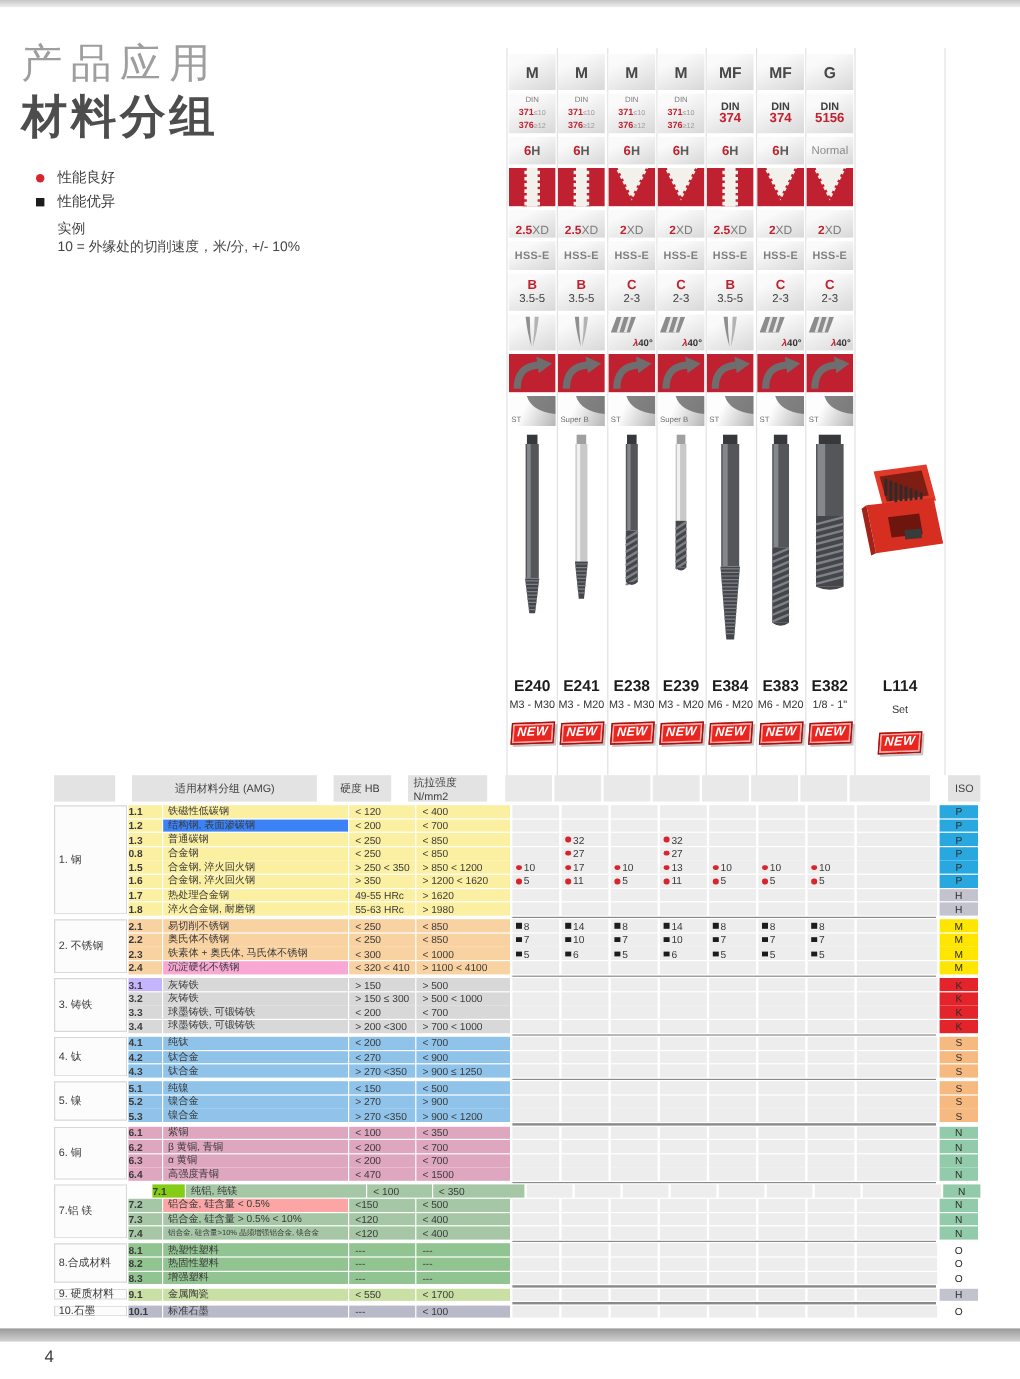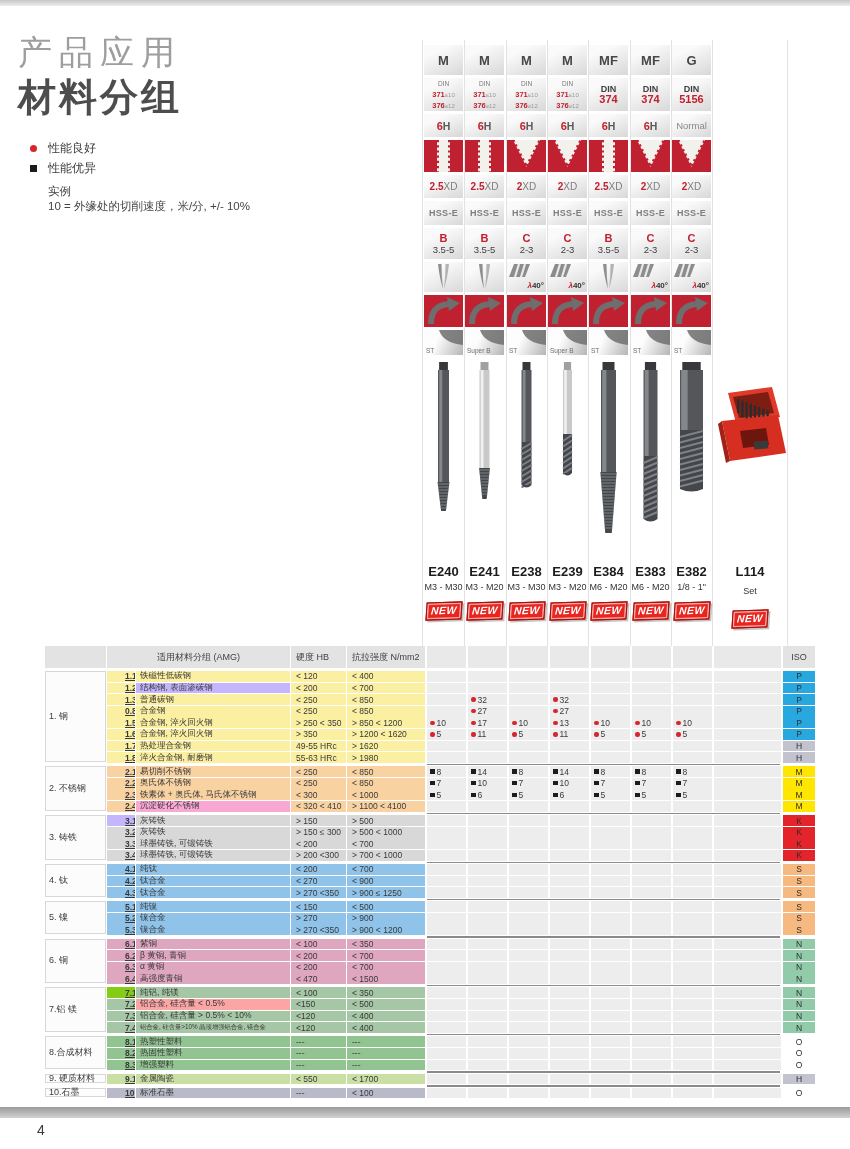--- a/index.html
+++ b/index.html
@@ -23,21 +23,21 @@
   .guide{position:absolute;top:40px;height:606px;width:0;border-left:1px solid #e2e2e2;}
   .products{position:absolute;left:424px;top:45px;width:364px;height:600px;}
   .pcol{position:absolute;top:0;width:39px;}
   .cell{width:39px;margin-bottom:3px;box-sizing:border-box;display:flex;flex-direction:column;
         align-items:center;justify-content:center;text-align:center;
         background:linear-gradient(155deg,#fafafa 25%,#d8d8d8);}
   .h-thread{height:30px;font-size:13px;font-weight:600;color:#474747;}
   .h-din{height:33px;line-height:8px;}
   .h-tol{height:23px;}
   .h-prof{height:32px;background:none;padding:0;}
-  .h-xd{height:23px;font-size:10px;}
+  .h-xd{height:23px;font-size:10px;align-items:flex-end;}
   .h-hss{height:24px;font-size:9px;font-weight:bold;color:#7f7f7f;letter-spacing:.3px;}
   .h-cham{height:31px;line-height:12px;}
   .h-flute{height:30px;position:relative;}
   .h-arrow{height:32px;background:none;padding:0;}
   .h-surf{height:25px;position:relative;background:linear-gradient(115deg,#fdfdfd 35%,#b5b5b5);}
   .din-word-small{font-size:6.5px;color:#7a7a7a;display:block;}
   .din-word-large{font-size:9px;color:#3f3f3f;font-weight:bold;display:block;line-height:10px;}
   .din-num{color:#c1202e;font-weight:bold;font-size:7.5px;}
   .din-num-lg{color:#c1202e;font-weight:bold;font-size:11px;line-height:11px;}
   .din-suf{color:#9a9a9a;font-size:6px;}
@@ -61,36 +61,36 @@
         font-size:10.5px;line-height:13px;padding:1px 4px 2px;letter-spacing:.4px;
         transform:rotate(-2deg) skewX(-6deg);
         box-shadow:2px 2px 0 rgba(140,140,140,.5), inset 0 0 0 1.5px rgba(255,255,255,.6);}
   .pcol-set{position:absolute;width:72px;top:0;}
   .scode{position:absolute;top:519px;width:72px;text-align:center;font-size:13px;font-weight:bold;color:#1c1c1c;}
   .ssize{position:absolute;top:541px;width:72px;text-align:center;font-size:9px;color:#333;}
   .sbadge{position:absolute;top:565px;width:72px;display:flex;justify-content:center;}
   .scase{position:absolute;top:338px;left:0;}
   
   .amg{position:absolute;left:45px;top:646px;width:772px;font-size:8.5px;}
-  .amg-header{display:flex;height:22px;margin-bottom:3px;}
+  .amg-header{display:flex;height:22px;margin-bottom:3px;gap:13px;}
   .hc{background:#e3e3e3;display:flex;align-items:center;box-sizing:border-box;color:#3f3f3f;font-size:9px;}
   .cw-grp{width:61px;margin-right:1px;}
   .cw-amg{width:183px;margin-right:1px;justify-content:center;}
   .cw-hb{width:55px;margin-right:1px;padding-left:5px;}
   .cw-rm{width:78px;margin-right:2px;padding-left:5px;}
   .cw-iso{width:32px;justify-content:center;}
   .hd-blank{width:39px;margin-right:2px;background:#e9e9e9;height:22px;}
   .hd-wide{width:67px;margin-right:2px;background:#e9e9e9;height:22px;}
   .amg-group{position:relative;padding-left:62px;}
   .group-label{position:absolute;left:0;top:0;width:61px;height:calc(100% - 1px);background:#fcfcfc;
         box-shadow:inset 0 0 0 1px #d8d8d8;display:flex;align-items:center;padding-left:4px;
         box-sizing:border-box;font-size:9px;color:#3c3c3c;white-space:nowrap;}
   .amg-row{display:flex;height:10.8px;margin-bottom:0.8px;}
   .tc{box-sizing:border-box;display:flex;align-items:center;overflow:hidden;white-space:nowrap;color:#3a3a3a;}
-  .tc-num{width:28px;margin-right:1px;padding-left:18px;font-weight:bold;text-decoration:underline;}
+  .tc-num{width:28px;margin-right:1px;padding-left:0;font-weight:bold;}
   .tc-name{width:154px;margin-right:1px;padding-left:4px;}
   .tc-name.small{font-size:6.3px;}
   .tc-hb{width:55px;margin-right:1px;padding-left:5px;}
   .tc-rm{width:78px;margin-right:2px;padding-left:5px;}
   .tc-data{width:39px;margin-right:2px;background:#ededed;padding-left:3px;}
   .tc-wide{width:67px;margin-right:2px;background:#ededed;}
   .tc-iso{width:32px;justify-content:center;color:#2e2e2e;font-size:8.5px;}
   .mark{display:inline-block;width:4.5px;height:4.5px;margin-right:2px;flex:none;}
   .mark.dot{background:#d6252c;border-radius:50%;}
   .mark.square{background:#1c1c1c;}
@@ -692,21 +692,21 @@
             <div class="tc tc-data"></div>
             <div class="tc tc-data"></div>
             <div class="tc tc-data"></div>
             <div class="tc tc-data"></div>
             <div class="tc tc-data"></div>
             <div class="tc tc-wide"></div>
             <div class="tc tc-iso" style="background: rgb(41, 168, 224);">P</div>
           </div>
           <div class="amg-row">
             <div class="tc tc-num" style="background: rgb(251, 239, 161);">1.2</div>
-            <div class="tc tc-name" style="background: #c4b5fd;">结构钢, 表面渗碳钢</div>
+            <div class="tc tc-name" style="background: #3b82f6;">结构钢, 表面渗碳钢</div>
             <div class="tc tc-hb" style="background: rgb(251, 239, 161);">&lt; 200</div>
             <div class="tc tc-rm" style="background: rgb(251, 239, 161);">&lt; 700</div>
             <div class="tc tc-data"></div>
             <div class="tc tc-data"></div>
             <div class="tc tc-data"></div>
             <div class="tc tc-data"></div>
             <div class="tc tc-data"></div>
             <div class="tc tc-data"></div>
             <div class="tc tc-data"></div>
             <div class="tc tc-wide"></div>
@@ -1207,21 +1207,21 @@
             <div class="tc tc-data"></div>
             <div class="tc tc-data"></div>
             <div class="tc tc-wide"></div>
             <div class="tc tc-iso" style="background: rgb(146, 203, 170);">N</div>
           </div>
         </div>
         <div class="group-sep"></div>
         <div class="amg-group">
           <div class="group-label">7.铝 镁</div>
           <div class="amg-row">
-            <div class="tc tc-num" style="background: #84cc16;">7.1</div>
+            <div class="tc tc-num" style="background: #84cc16; margin-left: 20px;">7.1</div>
             <div class="tc tc-name" style="background: rgb(165, 199, 165);">纯铝, 纯镁</div>
             <div class="tc tc-hb" style="background: rgb(165, 199, 165);">&lt; 100</div>
             <div class="tc tc-rm" style="background: rgb(165, 199, 165);">&lt; 350</div>
             <div class="tc tc-data"></div>
             <div class="tc tc-data"></div>
             <div class="tc tc-data"></div>
             <div class="tc tc-data"></div>
             <div class="tc tc-data"></div>
             <div class="tc tc-data"></div>
             <div class="tc tc-data"></div>

